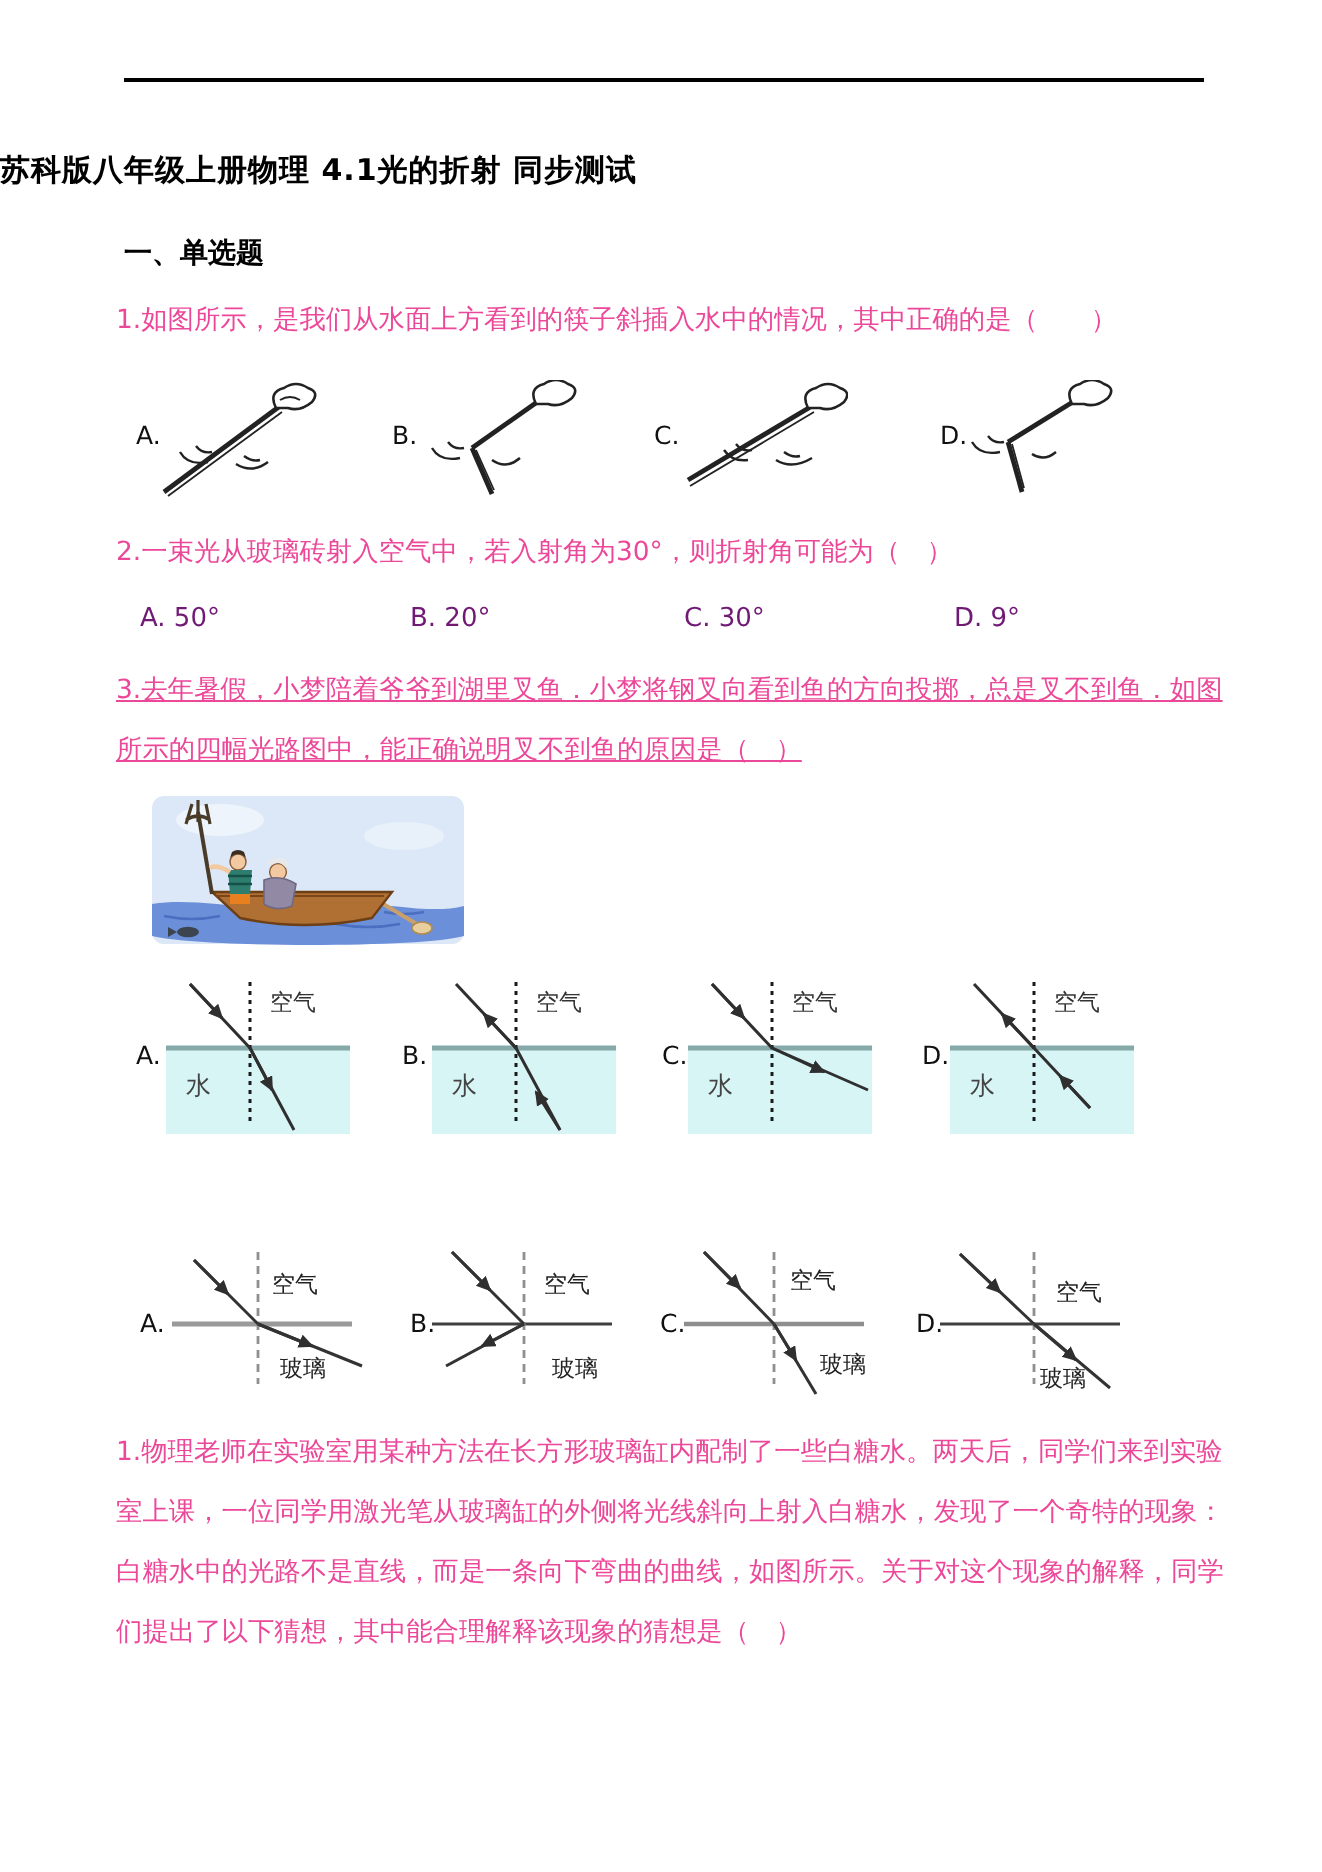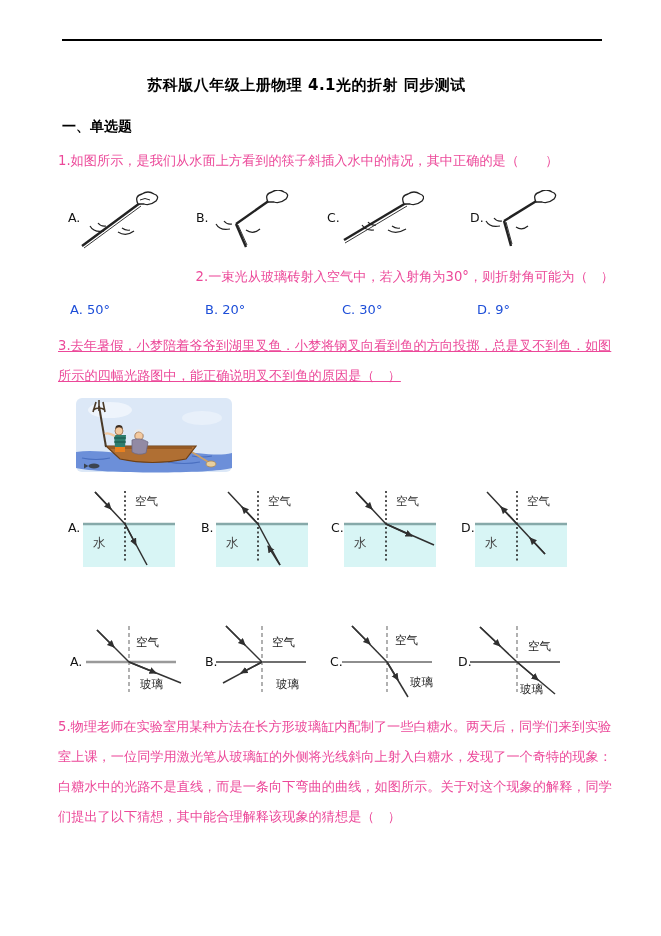--- a/index.html
+++ b/index.html
@@ -1,29 +1,29 @@
 <!DOCTYPE html>
 <html><head>
 <meta charset="utf-8">
 <style>
   html,body{margin:0;padding:0;background:#ffffff;}
   body{font-family:"DejaVu Sans","Liberation Sans",sans-serif;color:#111;}
   .sheet{position:relative;width:661px;height:936px;background:#fff;overflow:hidden;}
   .abs{position:absolute;}
   .top-rule{left:62px;top:39px;width:540px;height:2px;background:#000;}
-  .title{left:0;top:76px;width:613px;text-align:center;font-size:15px;font-weight:bold;color:#000;letter-spacing:.5px;}
+  .title{left:0;top:76px;width:613px;font-size:15px;font-weight:bold;color:#000;letter-spacing:.5px;}
   .section-heading{left:62px;top:118px;font-size:14px;font-weight:bold;color:#000;}
   .qtext{left:58px;width:556px;font-size:13.2px;line-height:30px;color:#ec4899;}
   .q1text{top:146px;}
-  .q2text{top:262px;text-align:right;}
+  .q2text{top:262px;}
   .q3text{top:331px;text-decoration:underline;}
   .q4text{top:578px;}
   .q5text{top:712px;}
   .optletter{font-size:12.5px;color:#111;}
-  .opt2{font-size:13px;color:#1d4ed8;}
+  .opt2{font-size:13px;color:#701a75;}
   svg text{font-family:"DejaVu Sans","Liberation Sans",sans-serif;}
 </style>
 </head>
 <body>
 
 <svg width="0" height="0" style="position:absolute">
   <defs>
     <marker id="arr" markerWidth="9" markerHeight="8" refX="6.5" refY="3.5" orient="auto" markerUnits="userSpaceOnUse">
       <path d="M0,0 L7.5,3.5 L0,7 Z" fill="#2f2f2f"></path>
     </marker>
@@ -200,15 +200,15 @@
     <line x1="0" y1="42" x2="90" y2="42" stroke="#3f3f3f" stroke-width="1.6"></line>
     <line x1="47" y1="6" x2="47" y2="72" stroke="#909090" stroke-width="1.4" stroke-dasharray="4 3"></line>
     <line x1="10" y1="7" x2="47" y2="42" stroke="#333" stroke-width="1.5"></line>
     <line x1="47" y1="42" x2="85" y2="74" stroke="#333" stroke-width="1.5"></line>
     <line x1="10" y1="7" x2="30" y2="26" stroke="#333" stroke-width="1.5" marker-end="url(#arr)"></line>
     <line x1="47" y1="42" x2="68" y2="60" stroke="#333" stroke-width="1.5" marker-end="url(#arr)"></line>
     <text x="58" y="30" font-size="11.5" fill="#222">空气</text>
     <text x="50" y="73" font-size="11.5" fill="#222">玻璃</text>
   </svg>
 
-  <div class="abs qtext q5text">5.物理老师在实验室用某种方法在长方形玻璃缸内配制了一些白糖水。两天后，同学们来到实验室上课，一位同学用激光笔从玻璃缸的外侧将光线斜向上射入白糖水，发现了一个奇特的现象：白糖水中的光路不是直线，而是一条向下弯曲的曲线，如图所示。关于对这个现象的解释，同学们提出了以下猜想，其中能合理解释该现象的猜想是（　）</div>
+  <div class="abs qtext q5text">1.物理老师在实验室用某种方法在长方形玻璃缸内配制了一些白糖水。两天后，同学们来到实验室上课，一位同学用激光笔从玻璃缸的外侧将光线斜向上射入白糖水，发现了一个奇特的现象：白糖水中的光路不是直线，而是一条向下弯曲的曲线，如图所示。关于对这个现象的解释，同学们提出了以下猜想，其中能合理解释该现象的猜想是（　）</div>
 
 </div>
 
 </body></html>

